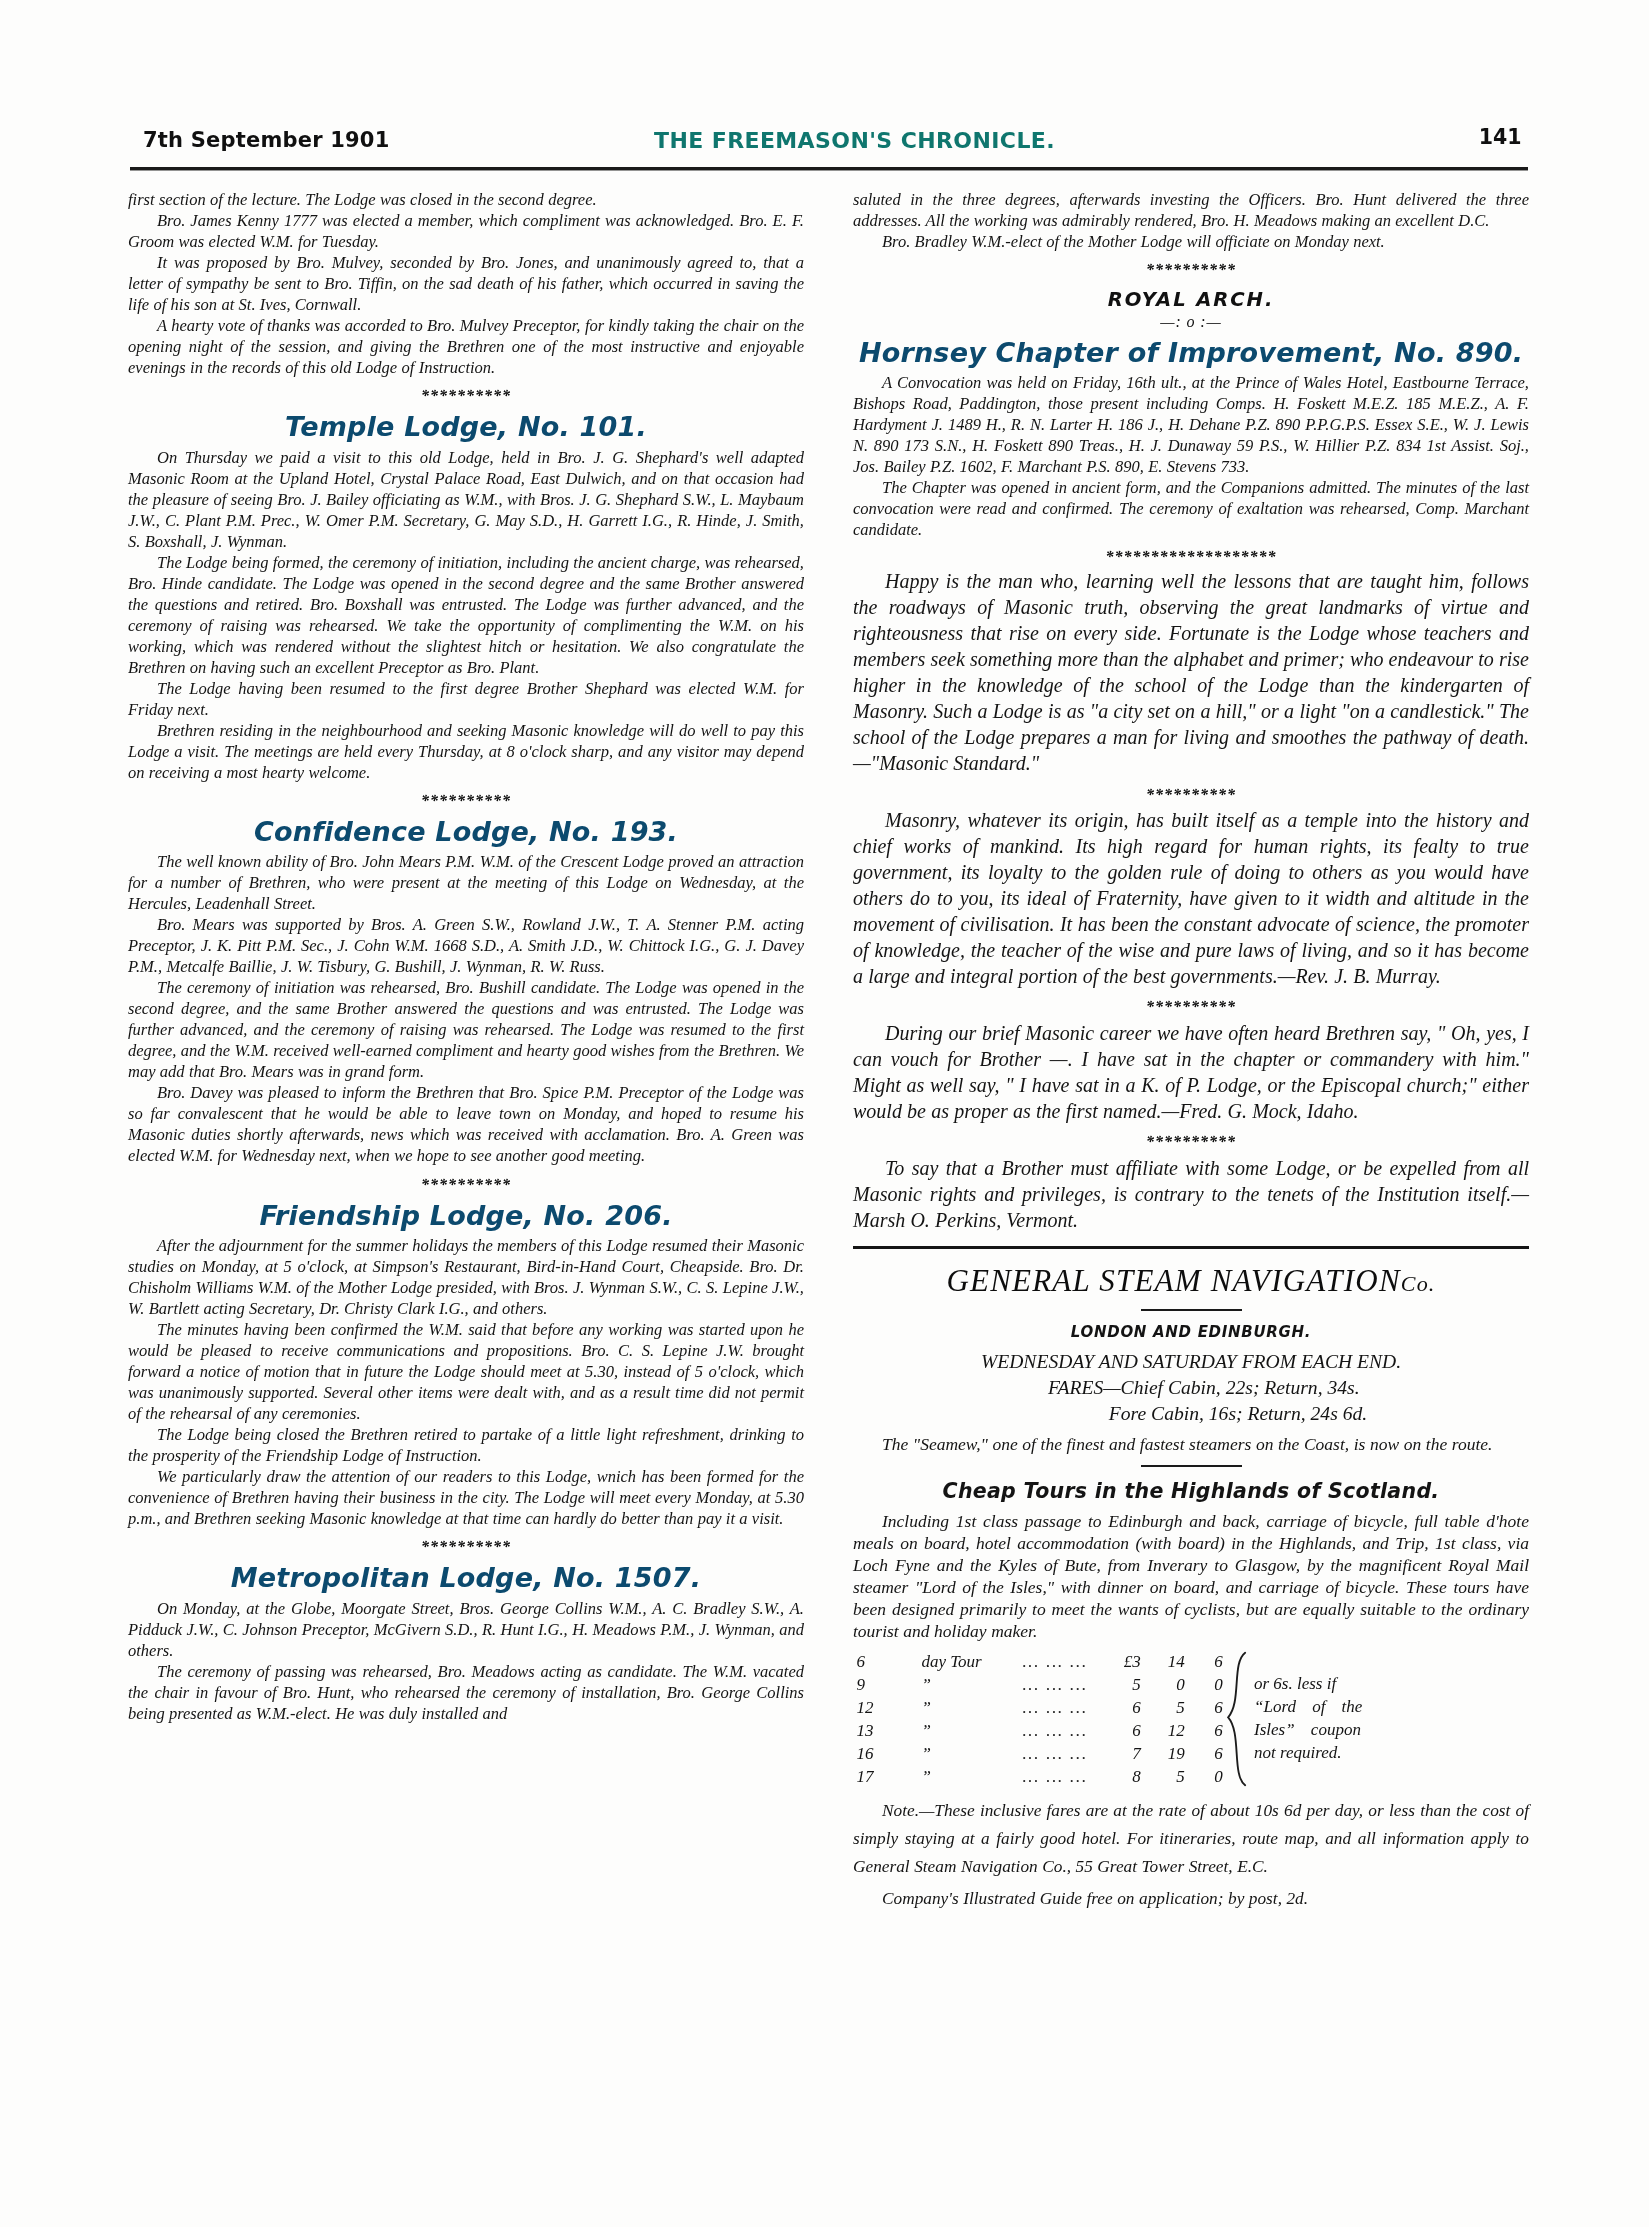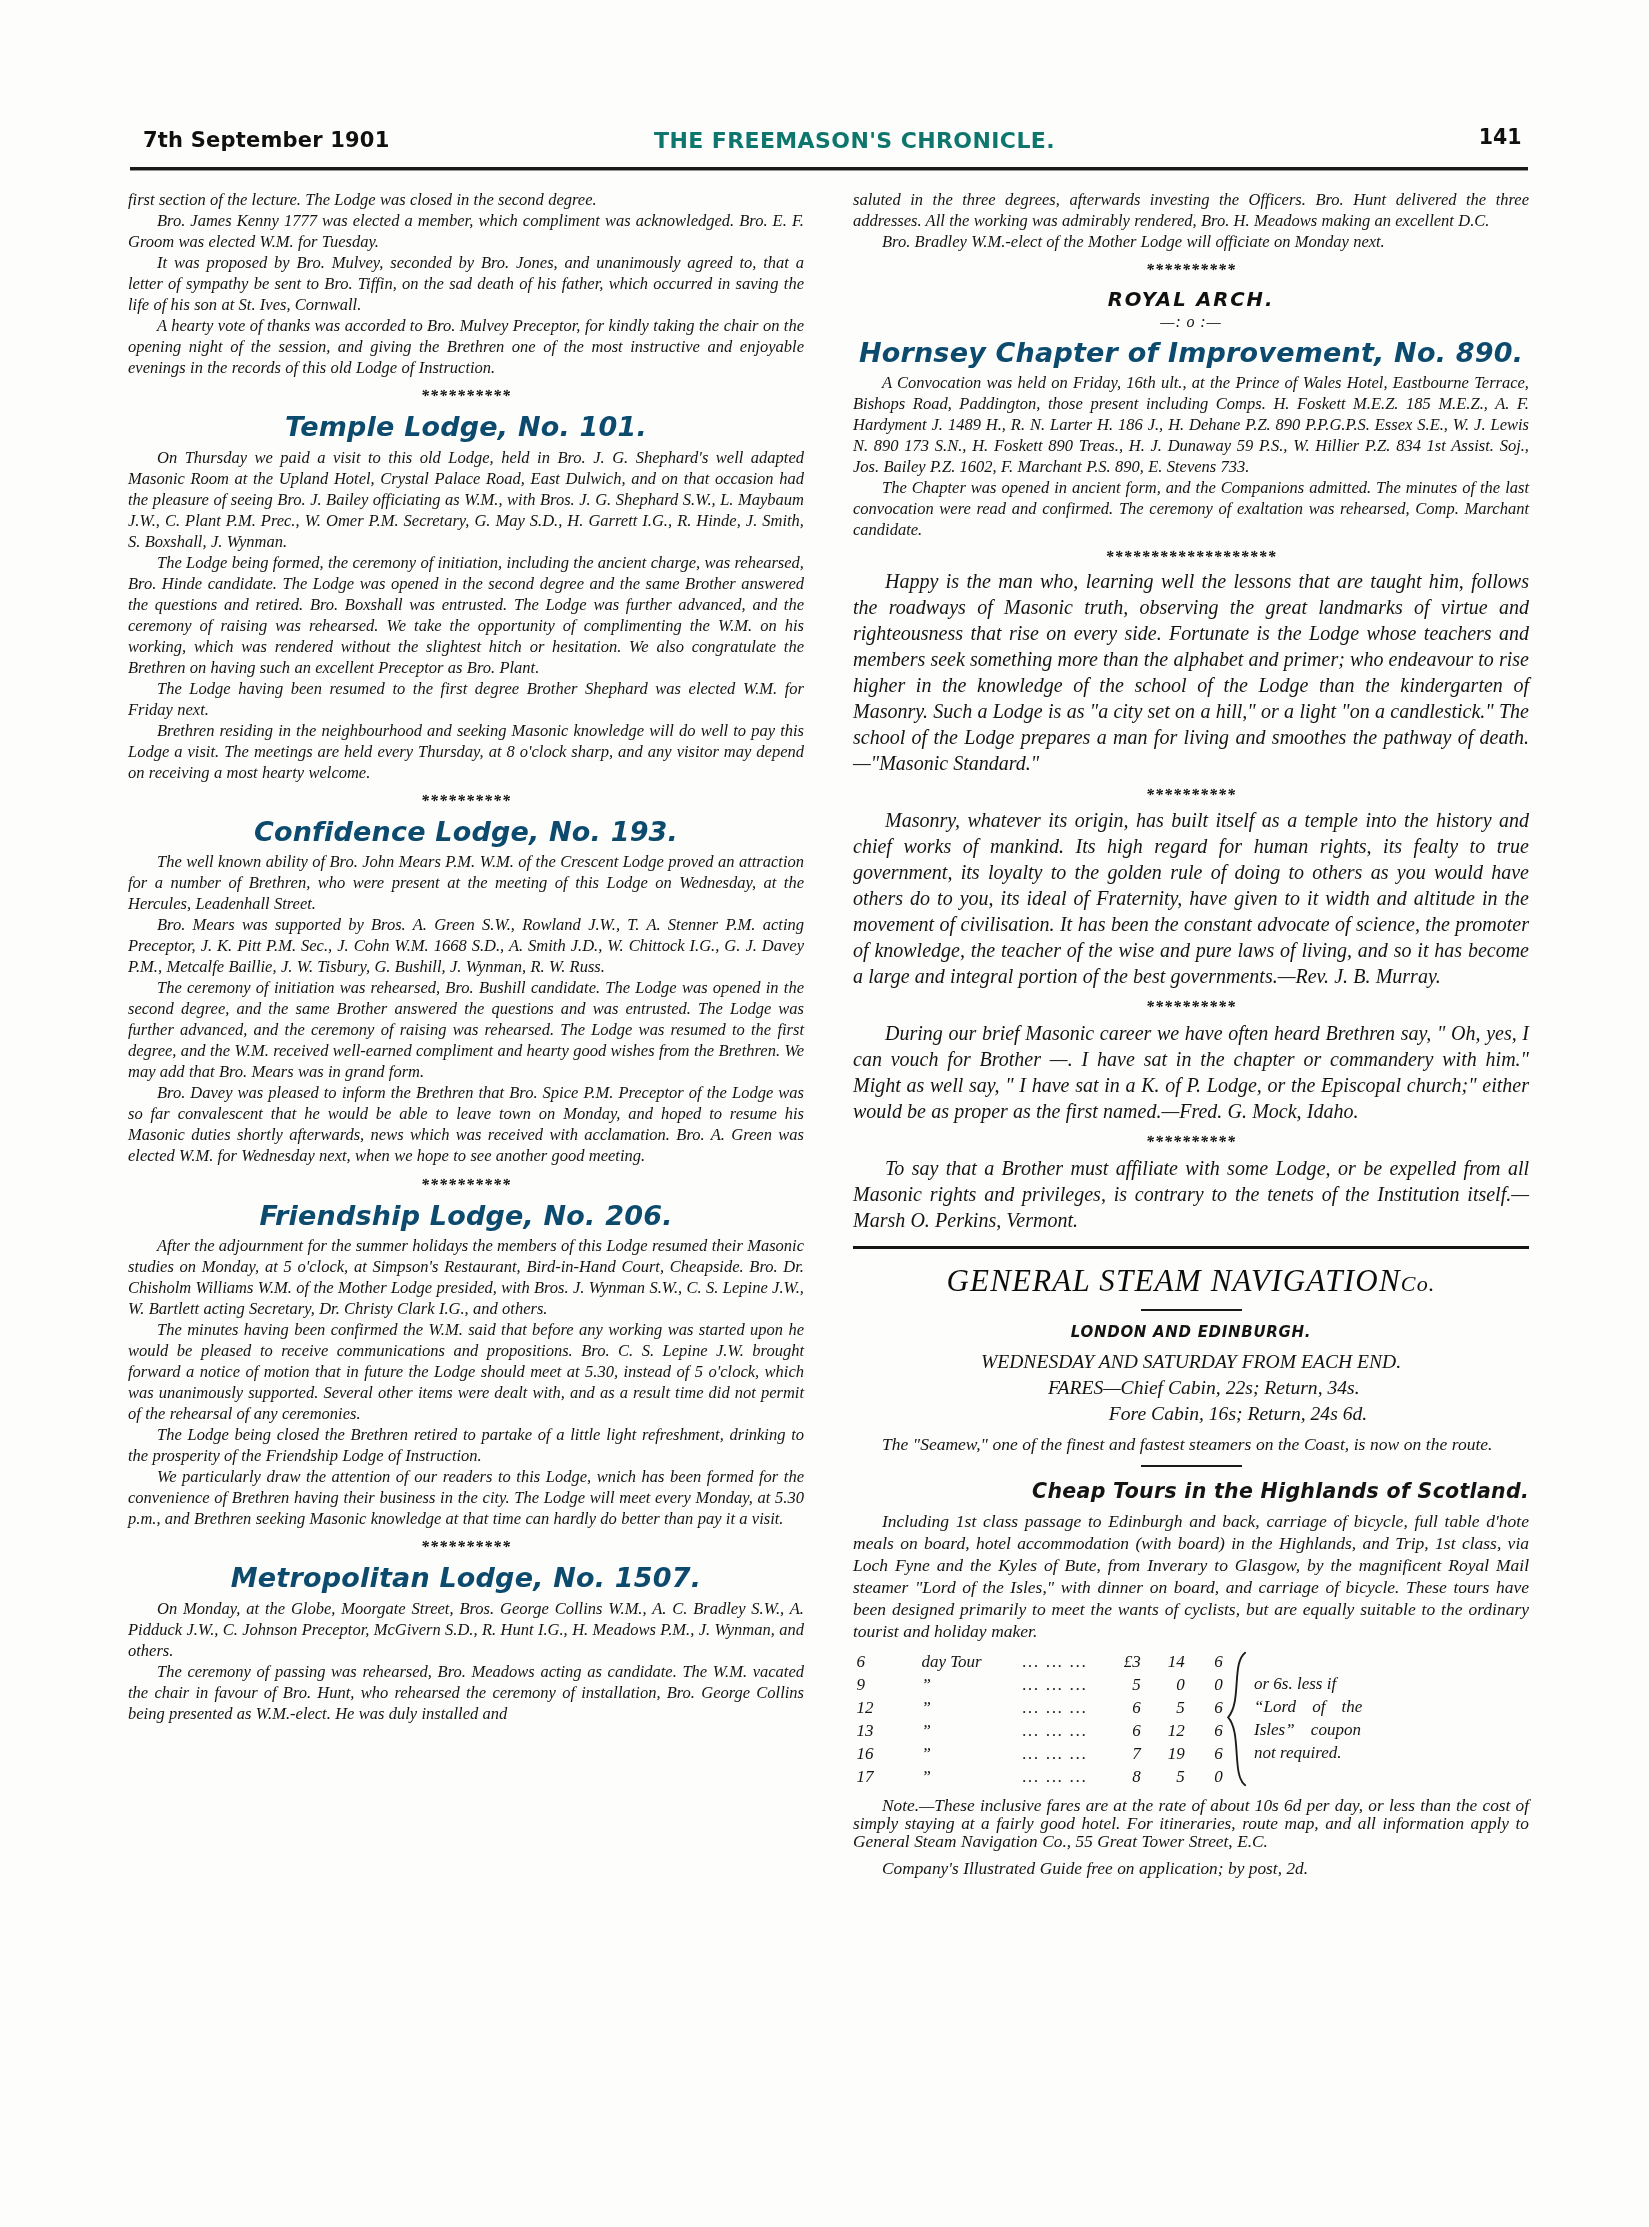--- a/index.html
+++ b/index.html
@@ -190,21 +190,21 @@
   .ad-line.indent1 { padding-left: 25.6px; }
   .ad-line.indent2 { padding-left: 94px; }
   .ad-para {
     text-indent: 29px;
     font-size: 17.5px;
     line-height: 22px;
     text-align: justify;
     margin: 6.8px 0 0 0;
   }
   .ad-head2 {
-    text-align: right;
+    text-align: center;
     font-family: "DejaVu Sans", sans-serif;
     font-weight: bold;
     font-size: 20.5px;
     letter-spacing: 0.3px;
     margin: 1.7px 0 6.8px 0;
   }
 
   
   .fares {
     position: relative;
@@ -243,21 +243,21 @@
     line-height: 23px;
     text-align: justify;
     text-align-last: left;
   }
   .coupon-note div { white-space: nowrap; }
   .coupon-note div.sp { letter-spacing: 0; word-spacing: 12px; }
 
   .note-para {
     text-indent: 29px;
     font-size: 17.3px;
-    line-height: 18px;
+    line-height: 28px;
     text-align: justify;
     margin: 8.5px 0 0 0;
   }
   .note-para2 {
     text-indent: 29px;
     font-size: 17.3px;
     line-height: 22px;
     margin: 6.8px 0 0 0;
   }
 </style>

